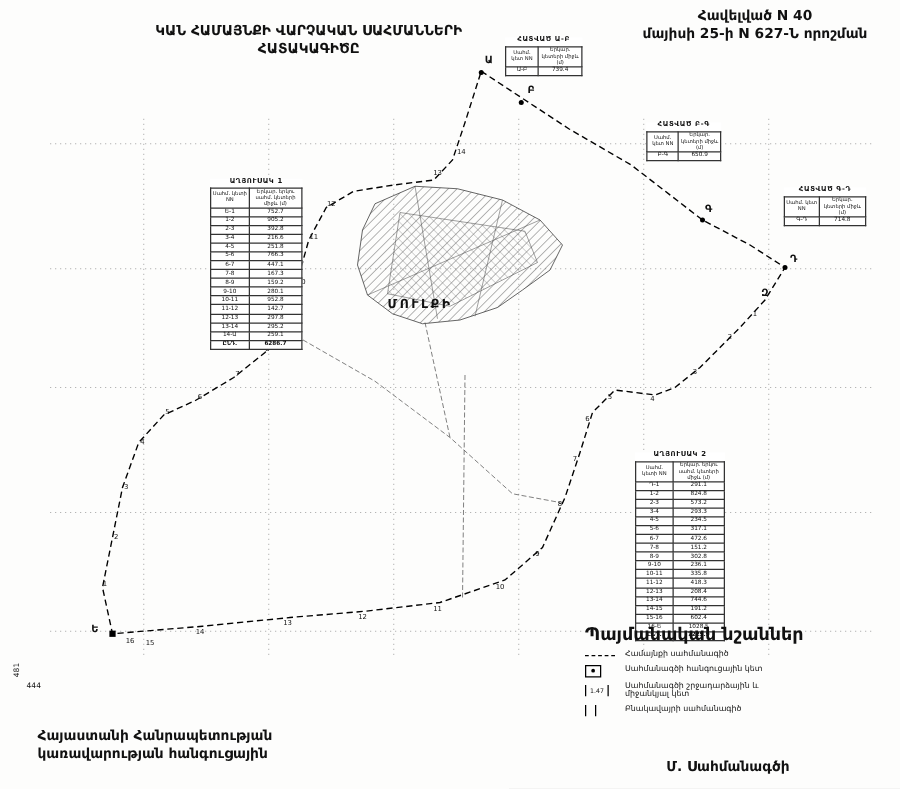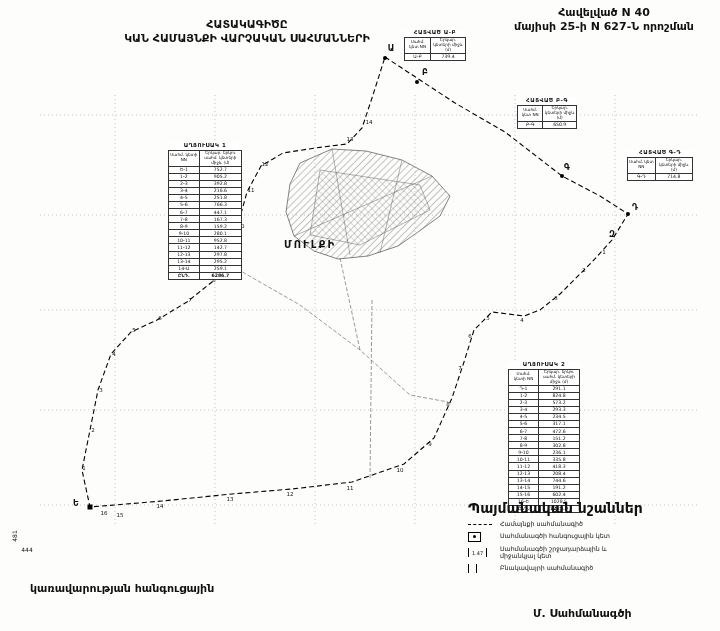--- a/index.html
+++ b/index.html
@@ -98,21 +98,21 @@
          L229,262 L237,228 L247,192 L261,166 L283,153 L315,148 L347,144 L362,128 L372,98 Z"></path>
   </svg>
 
   <div class="abs" style="left:0;top:0;width:720px;height:631px;">
       <span class="map-label node" style="left: 391px; top: 48px;">Ա</span>
       <span class="map-label node" style="left: 425px; top: 72px;">Բ</span>
       <span class="map-label node" style="left: 567px; top: 167px;">Գ</span>
       <span class="map-label node" style="left: 635px; top: 207px;">Դ</span>
       <span class="map-label node" style="left: 612px; top: 234px;">Զ</span>
       <span class="map-label node" style="left: 76px; top: 503px;">Ե</span>
-      <span class="map-label village" style="left: 310px; top: 244px;">ՄՈՒԼՔԻ</span>
+      <span class="map-label village" style="left: 336px; top: 244px;">ՄՈՒԼՔԻ</span>
       <span class="map-label elev-rot" style="left: 14px; top: 536px;">481</span>
       <span class="map-label elev" style="left: 27px; top: 549px;">444</span>
       <span class="map-label num" style="left: 84px; top: 468px;">1</span>
       <span class="map-label num" style="left: 93px; top: 430px;">2</span>
       <span class="map-label num" style="left: 101px; top: 390px;">3</span>
       <span class="map-label num" style="left: 114px; top: 354px;">4</span>
       <span class="map-label num" style="left: 134px; top: 330px;">5</span>
       <span class="map-label num" style="left: 160px; top: 318px;">6</span>
       <span class="map-label num" style="left: 190px; top: 300px;">7</span>
       <span class="map-label num" style="left: 214px; top: 280px;">8</span>
@@ -139,22 +139,22 @@
       <span class="map-label num" style="left: 120px; top: 515px;">15</span>
       <span class="map-label num" style="left: 104px; top: 513px;">16</span>
       <span class="marker-dot" style="left: 385px; top: 58px;"></span>
       <span class="marker-dot" style="left: 417px; top: 82px;"></span>
       <span class="marker-dot" style="left: 562px; top: 176px;"></span>
       <span class="marker-dot" style="left: 628px; top: 214px;"></span>
       <span class="marker-sq" style="left: 90px; top: 507px;"></span>
     </div>
 
   <div class="abs title-left">
+    <div>ԿԱՆ ՀԱՄԱՅՆՔԻ ՎԱՐՉԱԿԱՆ ՍԱՀՄԱՆՆԵՐԻ</div>
     <div>ՀԱՏԱԿԱԳԻԾԸ</div>
-    <div>ԿԱՆ ՀԱՄԱՅՆՔԻ ՎԱՐՉԱԿԱՆ ՍԱՀՄԱՆՆԵՐԻ</div>
   </div>
   <div class="abs title-right">
     <div>Հավելված N 40</div>
     <div>մայիսի 25-ի N 627-Ն որոշման</div>
   </div>
 
   <div class="abs tbl tbl-left">
     <div class="tbl-title">ԱՂՅՈՒՍԱԿ 1</div>
     <table>
       <thead>
@@ -397,17 +397,18 @@
           <span class="sym-settle">
             <i></i>
             <i></i>
           </span>
         </span>
       <span class="legend-label">Բնակավայրի սահմանագիծ</span>
     </div>
   </div>
 
   <div class="abs footer-left">
+    <div>Հայաստանի Հանրապետության</div>
     <div>կառավարության հանգուցային</div>
   </div>
   <div class="abs signature">Մ. Սահմանագծի</div>
 
 </div>
 
 </body></html>

